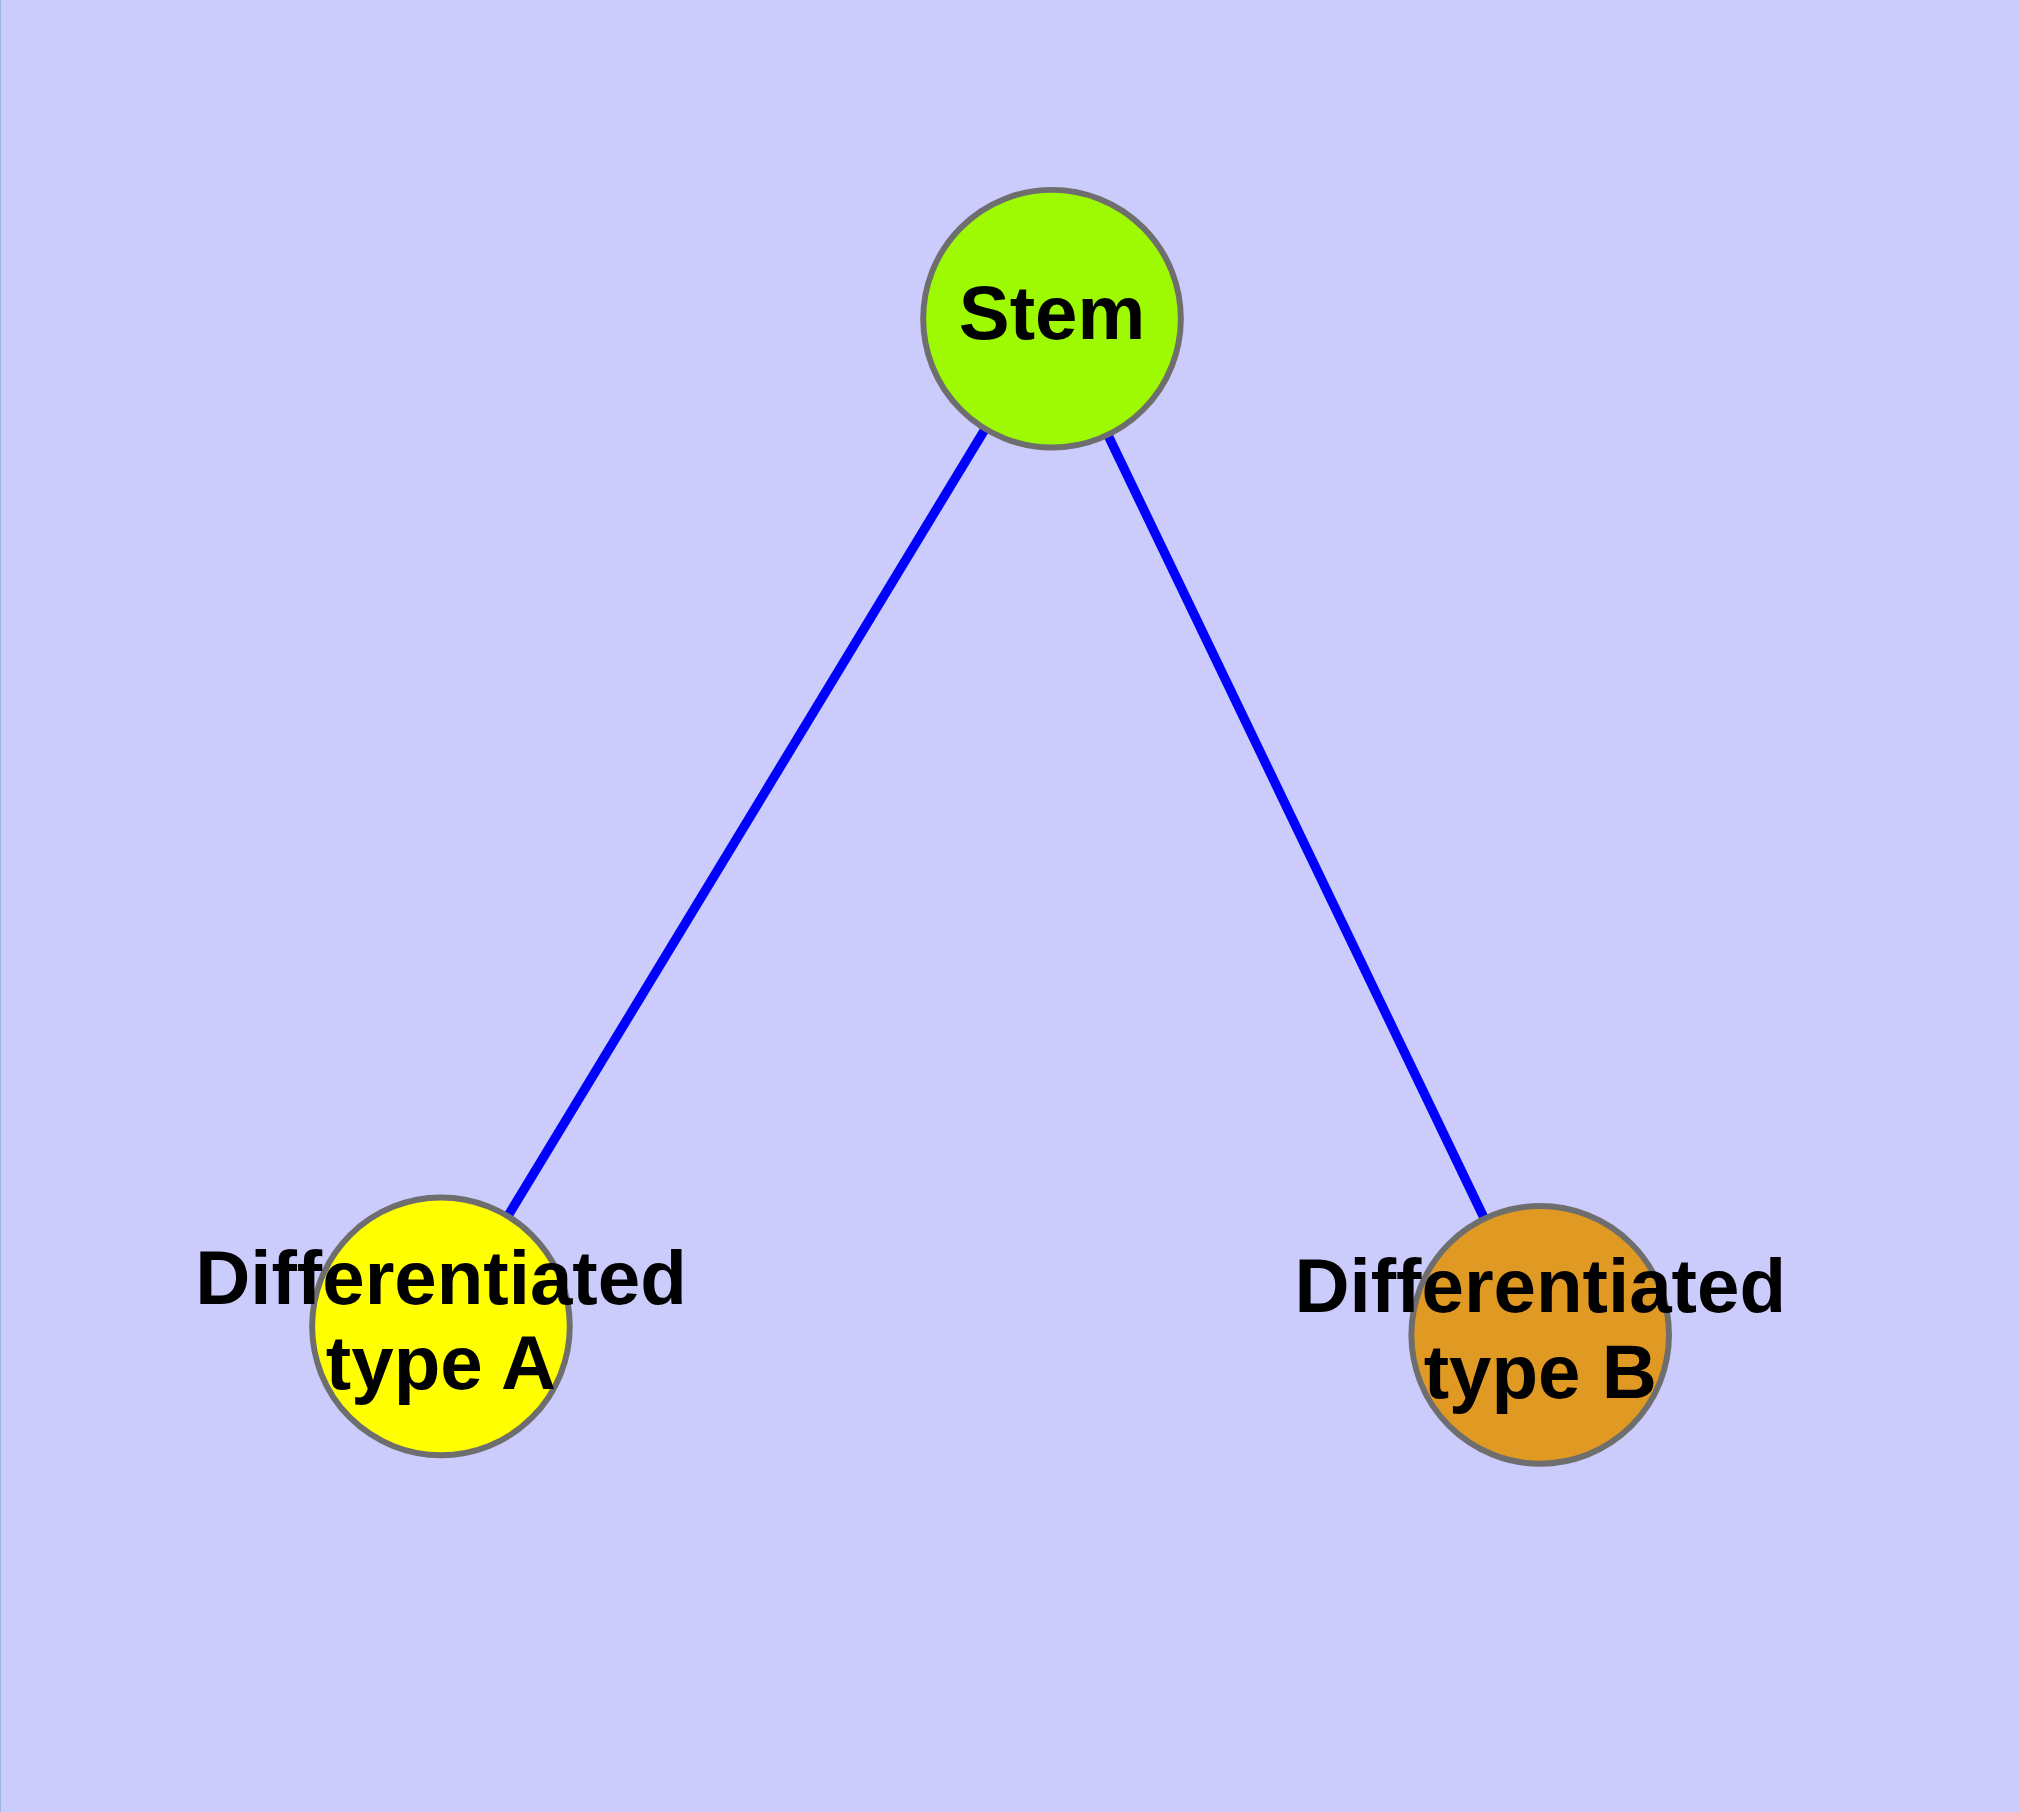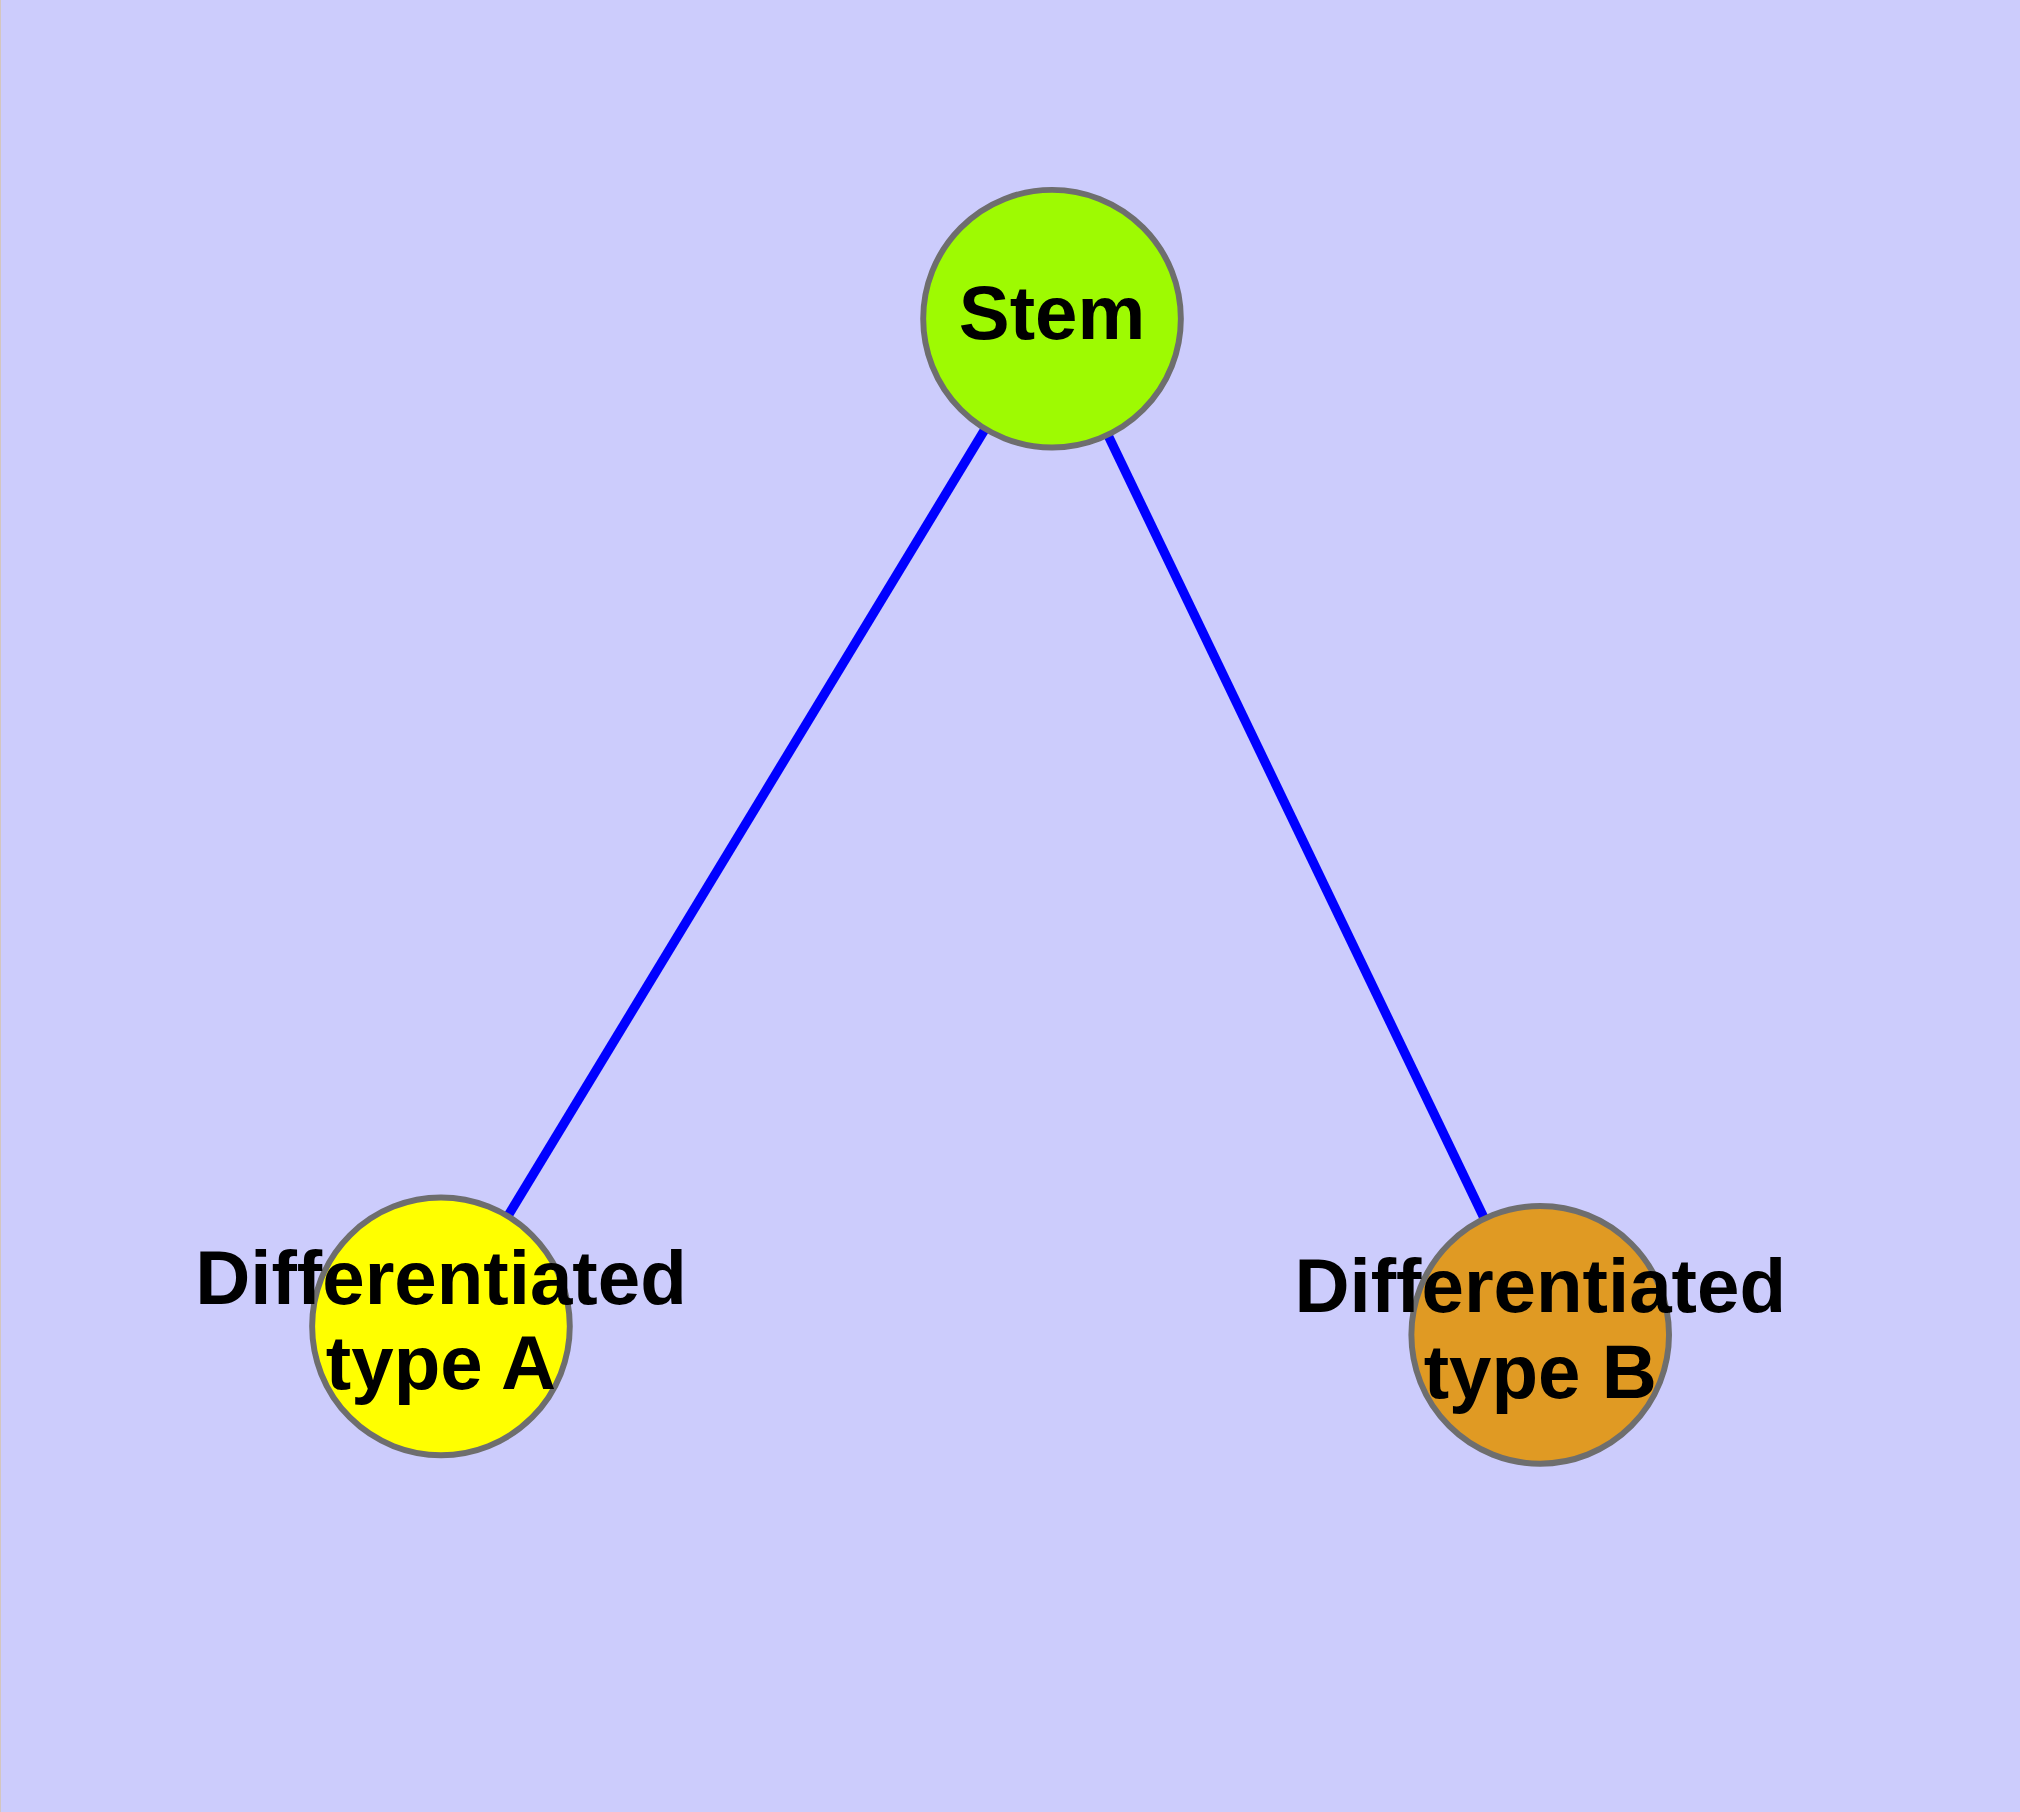--- a/index.html
+++ b/index.html
@@ -5,21 +5,21 @@
 <style>
   html, body {
     margin: 0;
     padding: 0;
     background: #ccccfc;
   }
   #canvas {
     position: relative;
     width: 2021px;
     height: 1812px;
-    background: #eab308;
+    background: #0f766e;
     overflow: hidden;
     font-family: "Liberation Sans", "DejaVu Sans", sans-serif;
   }
   #graph-svg {
     position: absolute;
     left: 0;
     top: 0;
     width: 2021px;
     height: 1812px;
     display: block;

